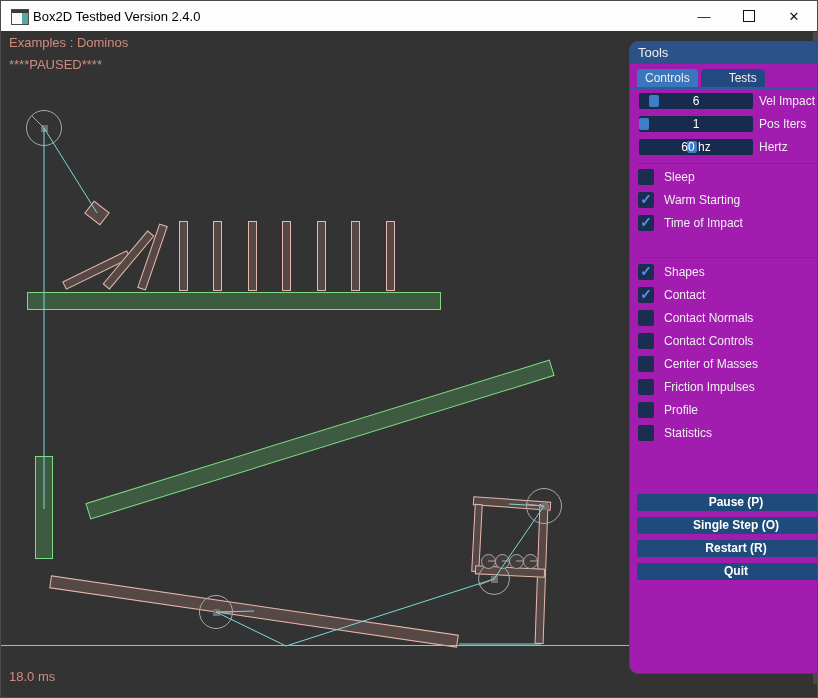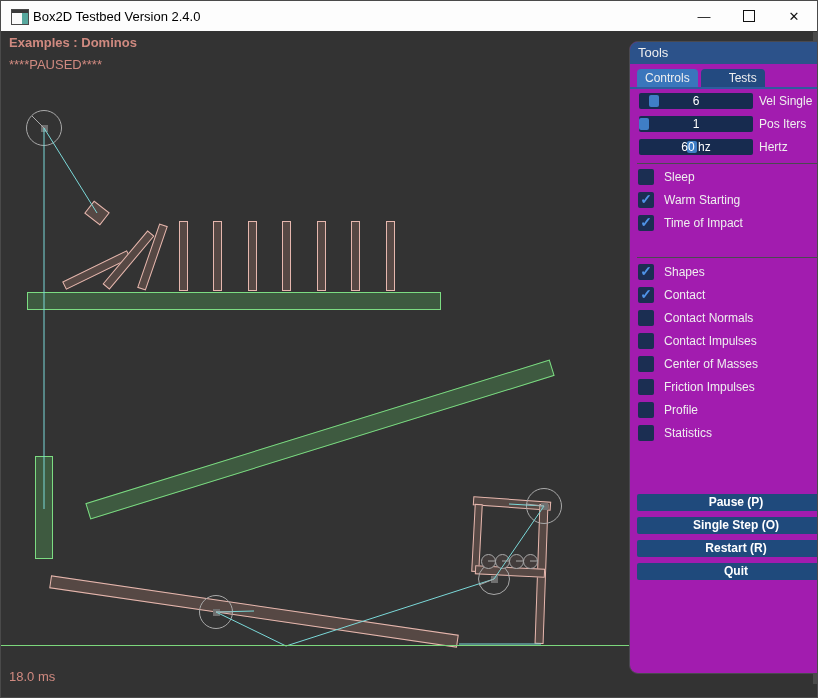--- a/index.html
+++ b/index.html
@@ -107,21 +107,21 @@
         <line x1="543" y1="505" x2="525" y2="503" stroke="#a9a9a9" stroke-width="1"></line>
         <line x1="493" y1="578" x2="478" y2="584" stroke="#a9a9a9" stroke-width="1"></line>
         <line x1="487" y1="560" x2="495" y2="560" stroke="#a9a9a9" stroke-width="1"></line>
         <line x1="501" y1="560" x2="509" y2="560" stroke="#a9a9a9" stroke-width="1"></line>
         <line x1="515" y1="560" x2="523" y2="560" stroke="#a9a9a9" stroke-width="1"></line>
         <line x1="529" y1="560" x2="537" y2="560" stroke="#a9a9a9" stroke-width="1"></line>
         <line x1="0" y1="644.5" x2="812" y2="644.5" stroke="#7cd87c" stroke-width="1"></line>
       </svg>
     </div>
 
-  <div class="scene-label" style="left:8px;top:34px;font-weight:bold;">Examples : Dominos</div>
+  <div class="scene-label" style="left:8px;top:34px;">Examples : Dominos</div>
   <div class="scene-label" style="left:8px;top:56px;">****PAUSED****</div>
   <div class="scene-label" style="left:8px;top:668px;">18.0 ms</div>
 
   <div class="right-strip"></div>
 
   <div class="titlebar">
     <div class="app-icon">
       <div class="bar"></div>
         <div class="teal"></div>
     </div>
@@ -146,21 +146,21 @@
         <div class="tab active">Controls</div>
         <div class="tab inactive">Tests</div>
       </div>
     <div class="tab-underline"></div>
     <div class="sliders" id="sliders">
         <div class="slider-row">
           <div class="slider-track">
             <div class="slider-handle" style="left: 10px;"></div>
             <div class="slider-value">6</div>
           </div>
-          <div class="slider-label">Vel Single</div>
+          <div class="slider-label">Vel Impact</div>
         </div>
         <div class="slider-row">
           <div class="slider-track">
             <div class="slider-handle" style="left: 0px;"></div>
             <div class="slider-value">1</div>
           </div>
           <div class="slider-label">Pos Iters</div>
         </div>
         <div class="slider-row">
           <div class="slider-track">
@@ -194,21 +194,21 @@
         <div class="check-row">
           <div class="check-box"><span>✓</span></div>
           <div class="check-label">Contact</div>
         </div>
         <div class="check-row">
           <div class="check-box"></div>
           <div class="check-label">Contact Normals</div>
         </div>
         <div class="check-row">
           <div class="check-box"></div>
-          <div class="check-label">Contact Impulses</div>
+          <div class="check-label">Contact Controls</div>
         </div>
         <div class="check-row">
           <div class="check-box"></div>
           <div class="check-label">Center of Masses</div>
         </div>
         <div class="check-row">
           <div class="check-box"></div>
           <div class="check-label">Friction Impulses</div>
         </div>
         <div class="check-row">

